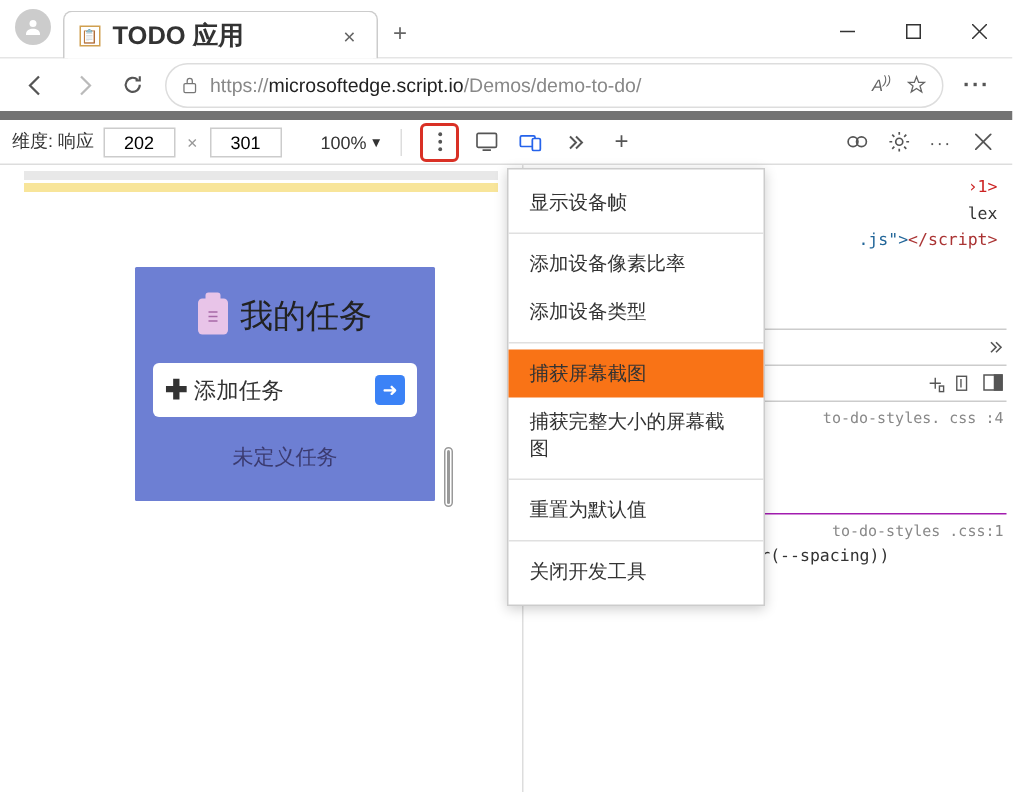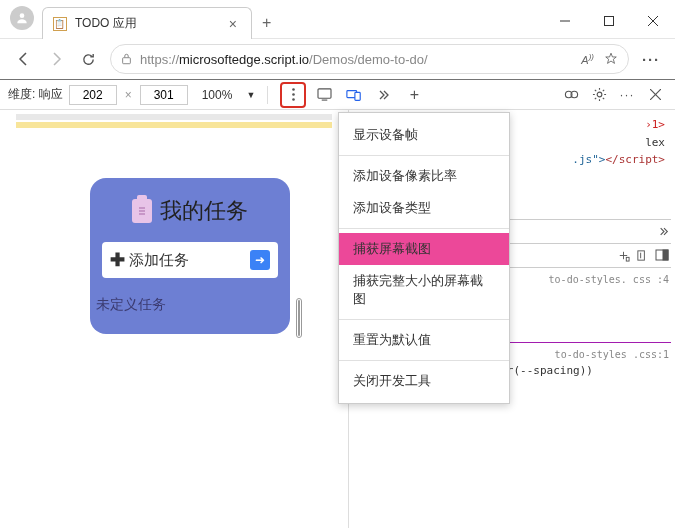--- a/index.html
+++ b/index.html
@@ -3,59 +3,59 @@
 <meta charset="utf-8">
 <style>
   * { box-sizing: border-box; margin: 0; padding: 0; }
   body { font-family: "Segoe UI", Arial, sans-serif; font-size: 12px; background: #fff; width: 675px; height: 528px; overflow: hidden; position: relative; color: #333; }
   
   
   .titlebar { height: 38px; display: flex; align-items: flex-end; background: #fff; border-bottom: none; }
   .avatar { width: 24px; height: 24px; border-radius: 50%; background: #ccc; margin: 6px 8px 8px 10px; display:flex; align-items:center; justify-content:center; color:#fff; }
   .tab { display: flex; align-items: center; background: #fff; border: 1px solid #ccc; border-bottom: none; border-radius: 6px 6px 0 0; padding: 6px 10px; margin-bottom: -1px; min-width: 210px; height: 32px; }
   .tab .favicon { width: 14px; height: 14px; margin-right: 8px; background:#fff; border:1px solid #d0a050; display:flex; align-items:center; justify-content:center; font-size:9px; color:#d0a050;}
-  .tab .title { flex: 1; font-size: 12px; }
+  .tab .title { flex: 1; font-size: 17px; font-weight: bold; }
   .tab .close { color: #666; font-size: 14px; padding: 0 4px; }
   .newtab { padding: 6px 10px; color: #666; font-size: 16px; }
   .win-controls { margin-left: auto; display: flex; }
   .win-controls div { width: 44px; height: 34px; display: flex; align-items: center; justify-content: center; font-size: 12px; color:#333; }
   
   
-  .navrow { height: 42px; display: flex; align-items: center; padding: 0 8px; border-top:1px solid #e5e5e5; border-bottom: 1px solid #737373; }
+  .navrow { height: 42px; display: flex; align-items: center; padding: 0 8px; border-top:1px solid #e5e5e5; border-bottom: 6px solid #737373; }
   .navbtn { width: 32px; height: 32px; display: flex; align-items: center; justify-content: center; color: #555; font-size: 15px; border-radius:4px; }
   .addr { flex: 1; height: 30px; border: 1px solid #ddd; border-radius: 16px; display: flex; align-items: center; padding: 0 10px; margin: 0 6px; color: #444; font-size: 13px; background:#fff; }
   .addr .lock { margin-right: 8px; color: #777; font-size:12px; }
   .addr .url-gray { color:#888; }
   .addr .url-dark { color:#222; }
   
   
   .devbar { height: 30px; border-bottom: 1px solid #ddd; display: flex; align-items: center; padding: 0 8px; gap: 6px; font-size: 12px; }
   .devbar input { width: 48px; height: 20px; border: 1px solid #ccc; padding: 0 4px; font-size: 12px; text-align:center; }
   .devbar .sep { color:#999; padding:0 2px; }
-  .zoom { display:flex; align-items:center; gap:14px; margin-left:8px; }
+  .zoom { display:flex; align-items:center; gap:2px; margin-left:20px; }
   .vsep { width:1px; height:18px; background:#ddd; margin:0 6px; }
   .iconbtn { width: 24px; height: 24px; display: flex; align-items: center; justify-content: center; color: #555; border-radius:4px; }
   .more-highlight { border: 2px solid #d93025; width:26px; height:26px; }
   .right-icons { margin-left:auto; display:flex; align-items:center; gap:4px; }
   
   
   .content { position: relative; height: calc(528px - 38px - 42px - 30px); display:flex; }
   .device-pane { flex:0 0 348px; position:relative; background:#fff; padding-top:4px; }
   .ruler-h { height:6px; background:#e8e8e8; margin:0 16px 2px 16px; }
   .ruler-y { height:6px; background:#f8e59a; margin:0 16px 0 16px; }
   .device-frame { margin: 50px 0 0 90px; width: 210px; background:#fff; position:relative; }
-  .todo-card { background:#6d7fd3; border-radius:16px; padding:18px 6px 20px 6px; width:200px; position:relative; }
+  .todo-card { background:#6d7fd3; border-radius:1px; padding:18px 6px 20px 6px; width:200px; position:relative; }
   .todo-header { display:flex; align-items:center; justify-content:center; gap:8px; color:#fff; }
   .clip-icon { width:20px; height:24px; background:#e8c4e8; border-radius:3px; position:relative; display:flex; align-items:center; justify-content:center; }
   .clip-icon::before { content:""; position:absolute; top:-4px; width:10px; height:6px; background:#e8c4e8; border-radius:2px 2px 0 0; }
   .todo-title { font-size:22px; color:#222; font-weight:400; }
   .add-row { margin:16px 6px 0 6px; background:#fff; border-radius:4px; height:36px; display:flex; align-items:center; padding:0 8px; color:#333; font-size:15px; }
   .add-row .plus { font-size:18px; font-weight:bold; margin-right:4px; }
   .add-row .go { margin-left:auto; width:20px; height:20px; background:#3b82f6; border-radius:3px; color:#fff; display:flex; align-items:center; justify-content:center; font-size:12px; }
-  .no-tasks { margin-top:18px; color:#3b3b70; font-size:14px; }
+  .no-tasks { text-align:center; margin-top:18px; color:#3b3b70; font-size:14px; }
   .scroll-ind { position:absolute; right:-12px; top:120px; width:6px; height:40px; border:1px solid #999; border-radius:3px; }
   .scroll-ind::after { content:""; position:absolute; left:1px; top:1px; width:2px; height:36px; background:#999; border-radius:2px; }
   
   
   .right-panel { flex:1; border-left:1px solid #ddd; font-family: Menlo, Consolas, monospace; font-size:11px; padding:6px 4px; overflow:hidden; color:#333; position:relative; }
   .right-panel .red-close { color:#c22; }
   .right-panel .tag { color:#a33; }
   .right-panel .attr { color:#269; }
   .panel-tabs { display:flex; align-items:center; border-top:1px solid #ccc; border-bottom:1px solid #ccc; margin-top:50px; padding:4px 2px; font-family:"Segoe UI"; font-size:12px; color:#444; }
   .panel-tabs .chev { margin-left:auto; }
@@ -64,21 +64,21 @@
   .rule { padding:4px 2px; line-height:1.5; }
   .rule .sel { color:#333; }
   .rule .prop { color:#c2185b; margin-left:14px; }
   .rule .v { color:#333; }
   .rule .src { float:right; color:#888; font-size:10px;text-align:right; }
   .calc-icon { display:inline-block; width:0; height:0; border-left:4px solid transparent; border-right:4px solid transparent; border-top:6px solid #666; margin:0 2px; vertical-align:middle; transform:rotate(-90deg);}
   
   
   .menu { position:absolute; left:338px; top:112px; width:172px; background:#fff; border:1px solid #ccc; box-shadow:0 2px 8px rgba(0,0,0,.2); padding:6px 0; font-size:13px; z-index:10; }
   .menu-item { padding:7px 14px; cursor:default; }
-  .menu-item.hover { background:#ec4899; }
+  .menu-item.hover { background:#f97316; }
   .menu-sep { height:1px; background:#e0e0e0; margin:4px 0; }
   
   svg { display:block; }
 </style>
 </head>
 <body>
 
 <div class="titlebar">
   <div class="avatar">
     <svg width="14" height="14" viewBox="0 0 24 24" fill="#fff">

